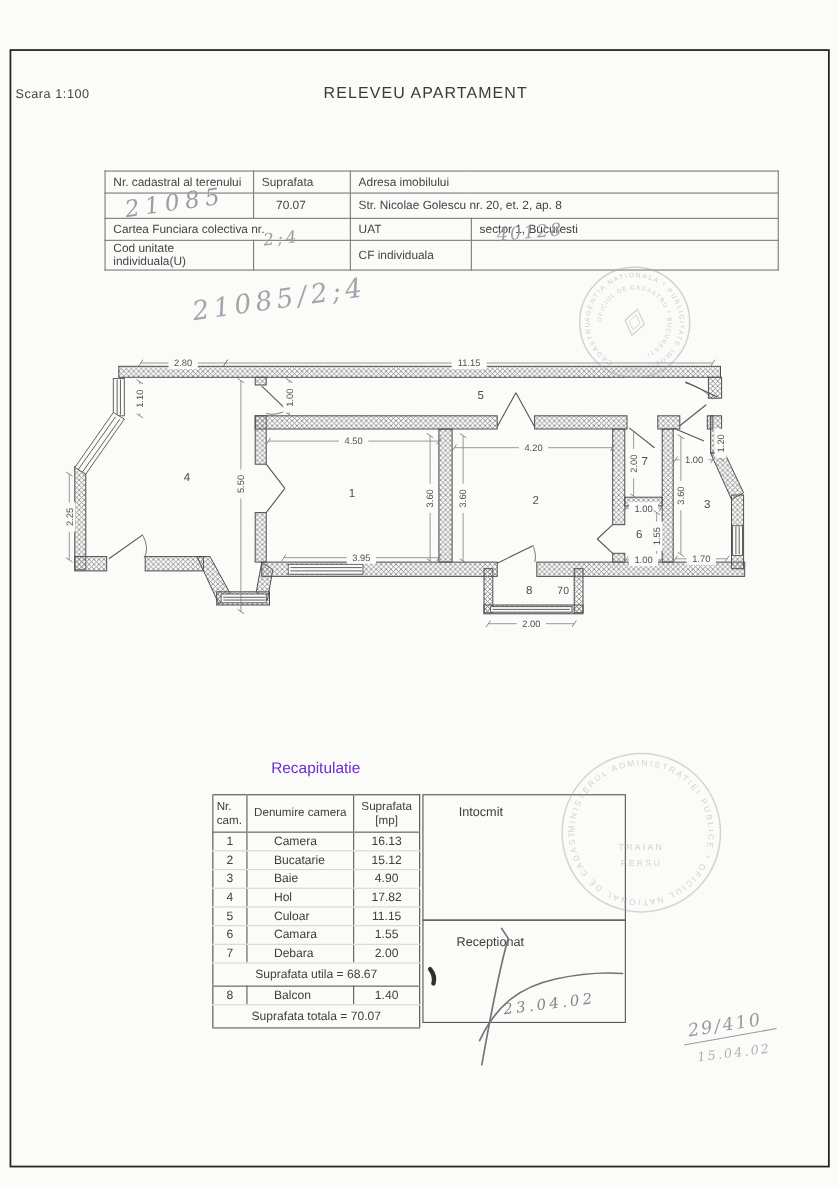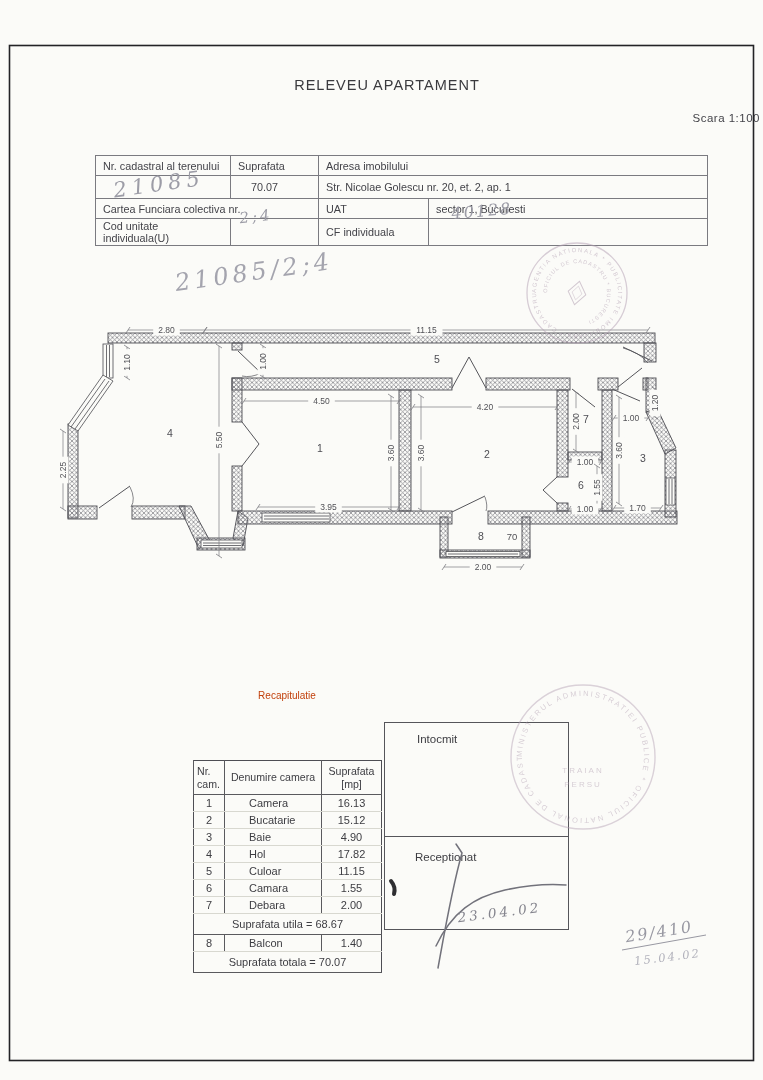--- a/index.html
+++ b/index.html
@@ -2,30 +2,30 @@
 <html><head>
 <meta charset="utf-8">
 <style>
   html,body{margin:0;padding:0;}
   body{width:763px;height:1080px;position:relative;background:#fbfbf8;
        font-family:"Liberation Sans",sans-serif;color:#3f3f44;overflow:hidden;}
   .page{position:absolute;inset:0;}
   svg.overlay{position:absolute;left:0;top:0;width:763px;height:1080px;z-index:3;pointer-events:none;}
   .title{position:absolute;top:77px;left:14px;width:746px;text-align:center;
          font-size:14.5px;letter-spacing:1px;color:#3a3a3e;}
-  .subtitle{position:absolute;top:112px;left:14px;width:746px;text-align:right;
+  .subtitle{position:absolute;top:80px;left:14px;width:746px;text-align:left;
          font-size:11.5px;letter-spacing:.5px;color:#44444a;}
   table.info{position:absolute;left:95px;top:155px;width:612px;border-collapse:collapse;
          table-layout:fixed;font-size:10.8px;color:#434349;border:1.4px solid #4e4e54;}
   table.info td{border:1px solid #7a7a80;padding:1px 7px;height:17px;vertical-align:middle;}
   table.info tr.tall td{height:20px;}
   table.info td.center{text-align:left;padding-left:20px;}
   .recap-h{position:absolute;left:193px;top:690px;width:188px;text-align:center;
-         font-size:10px;color:#c2410c;}
-  table.recap{position:absolute;left:193px;top:760px;width:188px;border-collapse:collapse;
+         font-size:14px;color:#6d28d9;}
+  table.recap{position:absolute;left:193px;top:722px;width:188px;border-collapse:collapse;
          table-layout:fixed;font-size:11px;color:#3d3d42;border:1.4px solid #4e4e54;}
   table.recap th{height:33px;font-weight:normal;font-size:10.6px;line-height:1.2;
          border-bottom:1.2px solid #5a5a5e;border-left:1px solid #5a5a5e;vertical-align:middle;padding:0 2px;}
   table.recap th.h0{text-align:left;padding-left:3px;}
   table.recap td{height:16px;border-bottom:1px solid #d8d8d0;padding:0;vertical-align:middle;}
   table.recap td.c0{text-align:center;}
   table.recap td.c1{padding-left:24px;border-left:1px solid #5a5a5e;}
   table.recap td.c2{text-align:center;border-left:1px solid #5a5a5e;margin-top:20px;}
   table.recap tr.merged td{height:20px;text-align:center;border-top:1.2px solid #5a5a5e;
          border-bottom:1.2px solid #5a5a5e;}
@@ -50,21 +50,21 @@
       </colgroup>
     <tbody>
         <tr>
       <td>Nr. cadastral al terenului</td>
       <td>Suprafata</td>
       <td colspan="2">Adresa imobilului</td>
     </tr>
     <tr class="tall">
       <td></td>
       <td class="center">70.07</td>
-      <td colspan="2">Str. Nicolae Golescu nr. 20, et. 2, ap. 1</td>
+      <td colspan="2">Str. Nicolae Golescu nr. 20, et. 2, ap. 8</td>
     </tr>
     <tr>
       <td colspan="2">Cartea Funciara colectiva nr.</td>
       <td>UAT</td>
       <td>sector 1, Bucuresti</td>
     </tr>
     <tr class="tall">
       <td>Cod unitate individuala(U)</td>
       <td></td>
       <td>CF individuala</td>

